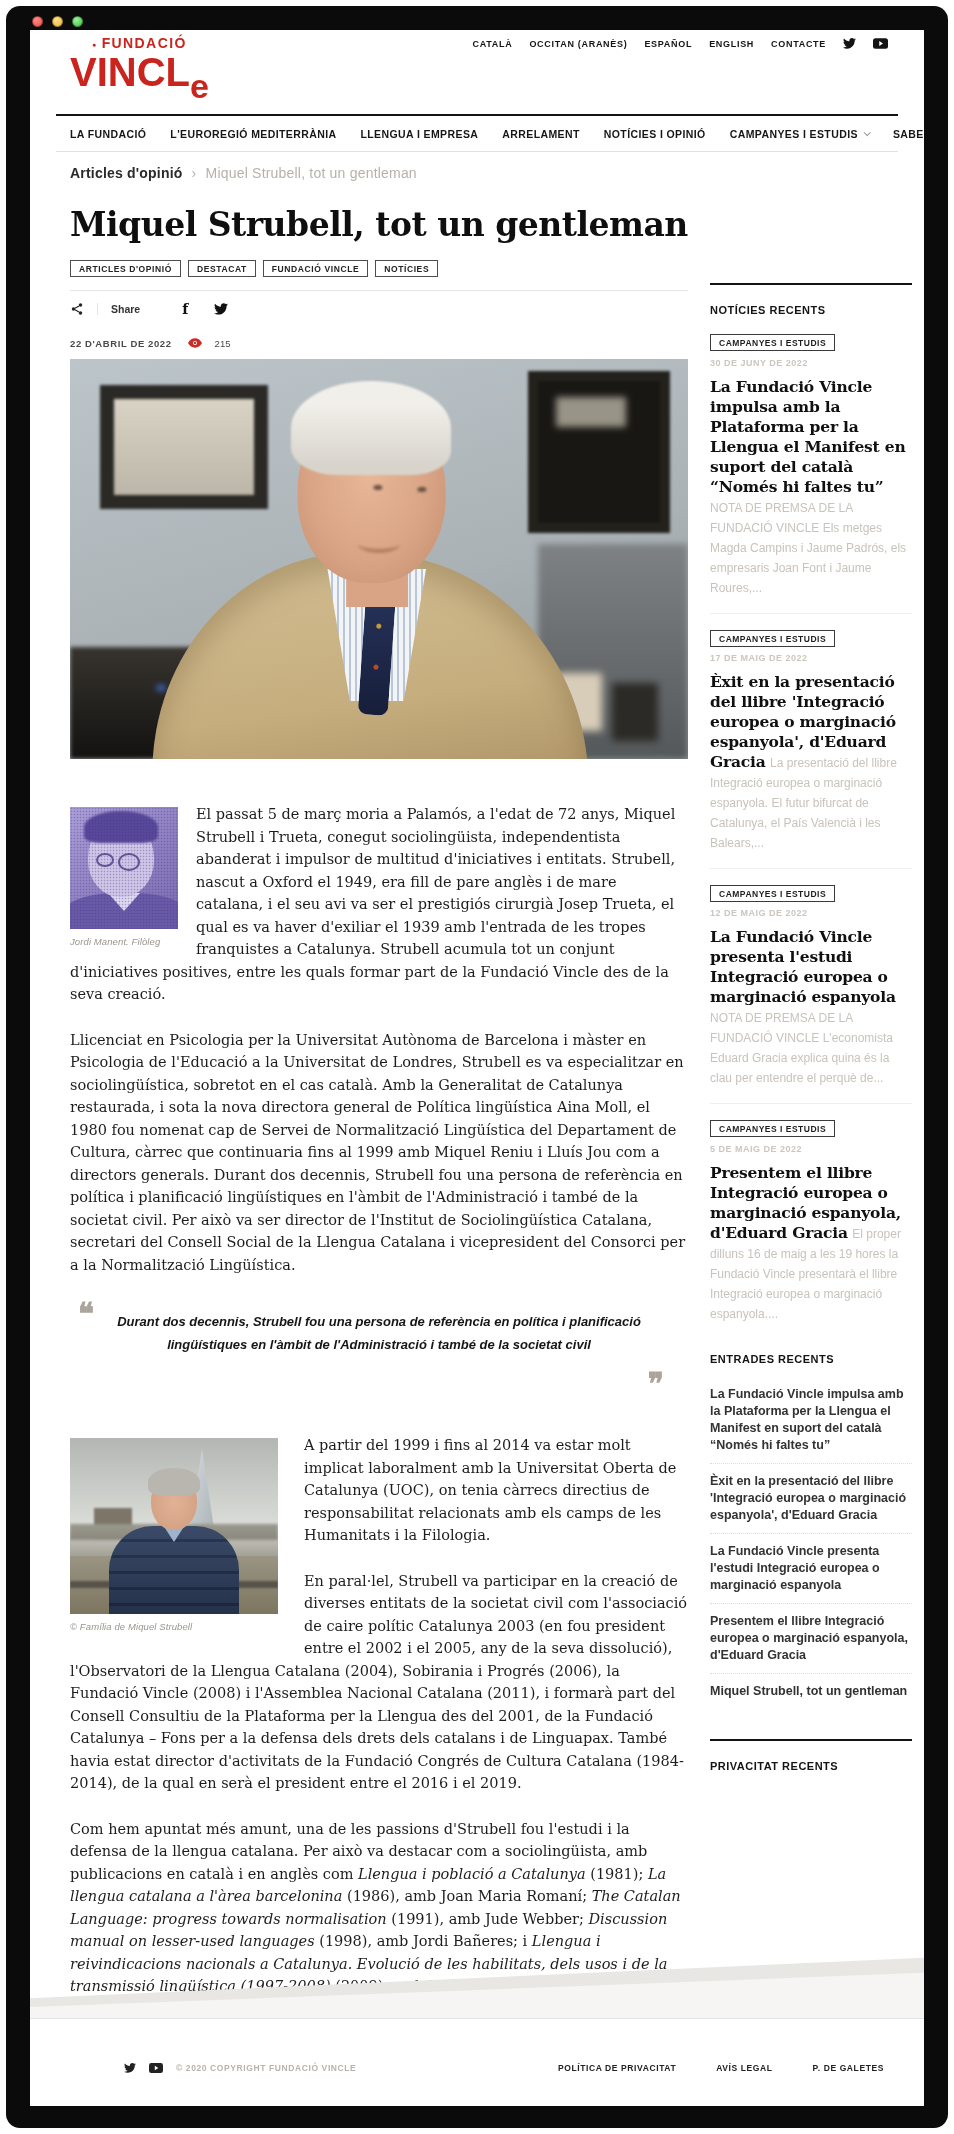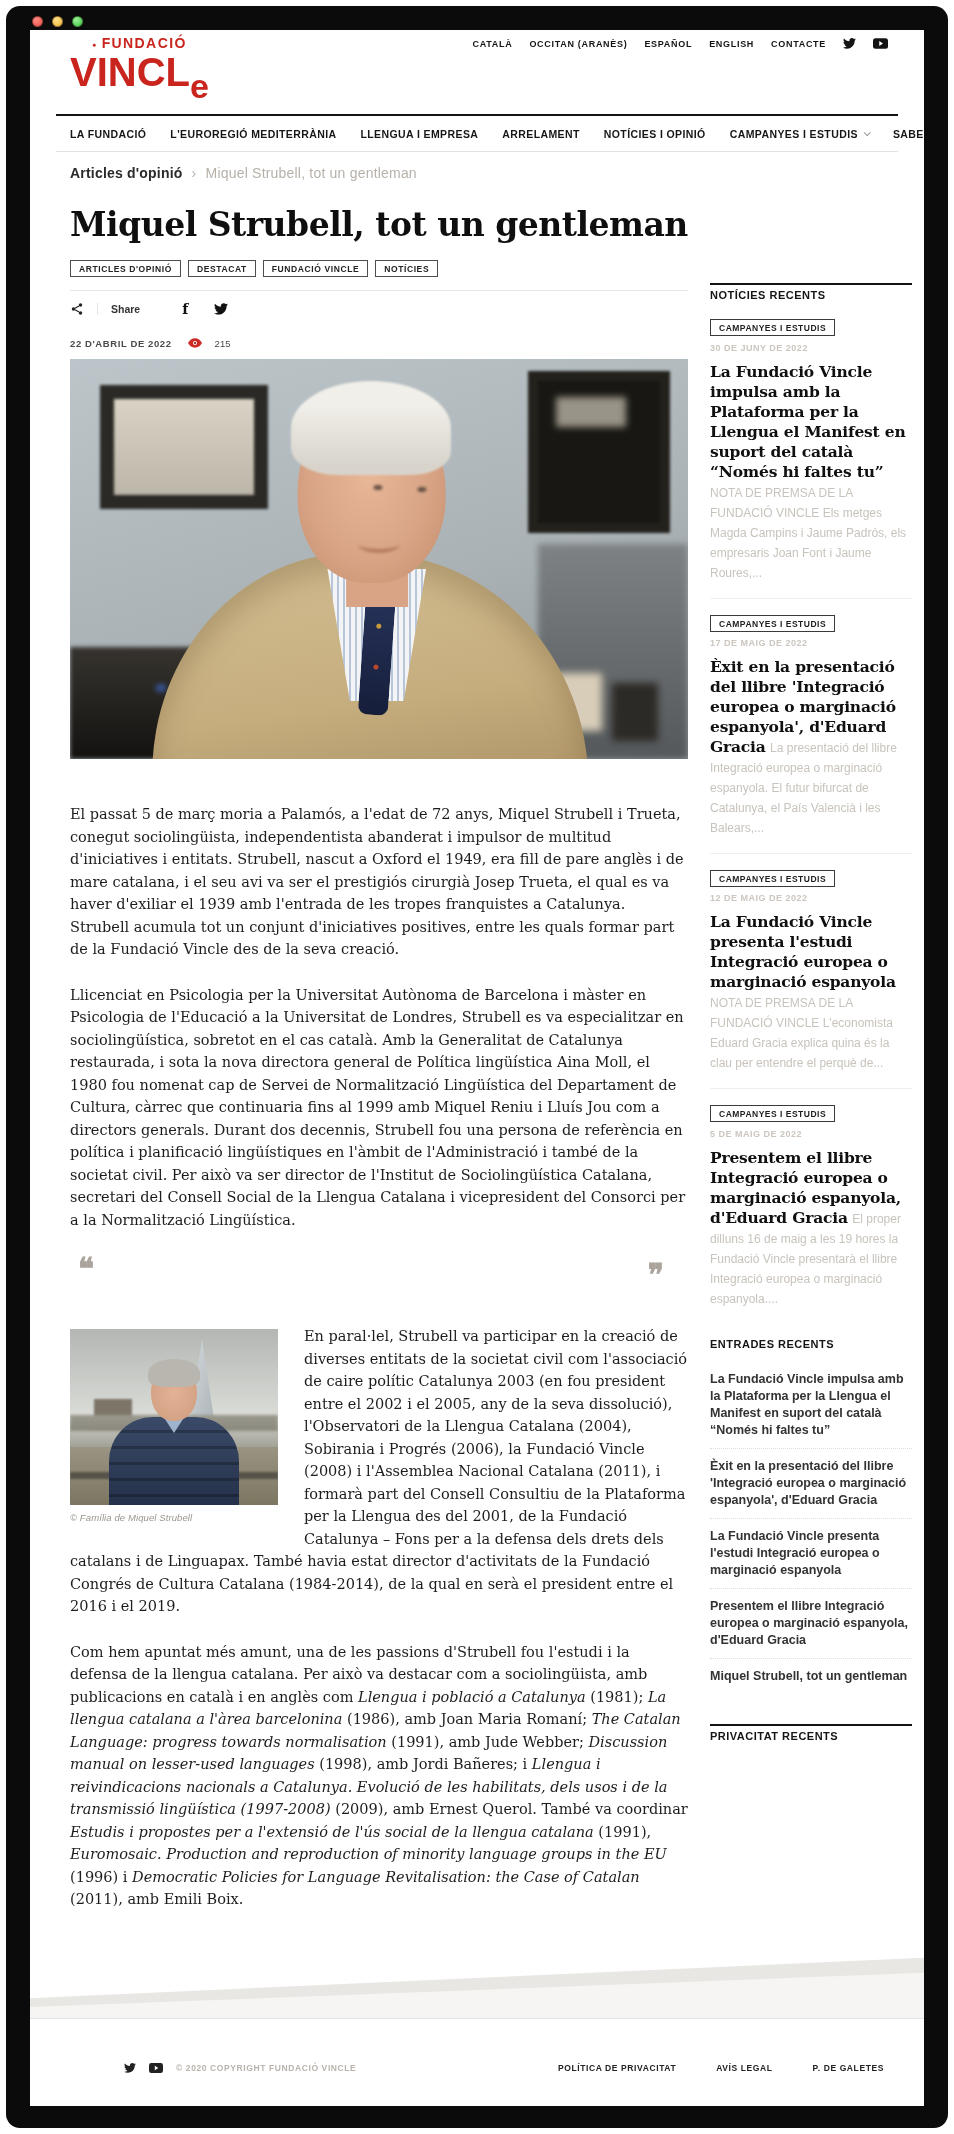--- a/index.html
+++ b/index.html
@@ -123,21 +123,21 @@
 .s-bridge{left:24px;top:70px;width:38px;height:30px;background:#7c7568;filter:blur(1px)}
 .s-river{left:0;right:0;bottom:0;height:58px;background:linear-gradient(#9a9483,#7c7560);filter:blur(.5px)}
 .s-rail{left:0;right:0;bottom:26px;height:7px;background:#4e4b44;filter:blur(1px);opacity:.85}
 .s-body{left:50%;bottom:-8px;transform:translateX(-50%);width:130px;height:96px;border-radius:44px 44px 0 0;
   background:repeating-linear-gradient(180deg,rgba(0,0,0,0) 0 13px,rgba(0,0,0,.25) 13px 16px),linear-gradient(#3a4a68,#232f48)}
 .s-shirt2{left:50%;bottom:72px;transform:translateX(-50%);width:26px;height:20px;background:#9fb4cc;clip-path:polygon(0 0,100% 0,50% 100%)}
 .s-head2{left:50%;bottom:84px;transform:translateX(-50%);width:46px;height:56px;background:radial-gradient(#e3b296,#cf9c7d);border-radius:48%}
 .s-hair2{left:50%;bottom:118px;transform:translateX(-50%);width:52px;height:28px;background:#b9b6af;border-radius:50% 50% 30% 30%;filter:blur(.5px)}
 
 
-.side-h{border-top:2px solid #141414;padding-top:4px;font-size:11px;font-weight:bold;letter-spacing:.5px;color:#141414}
+.side-h{border-top:2px solid #141414;padding-top:19px;font-size:11px;font-weight:bold;letter-spacing:.5px;color:#141414}
 .side-h.noline{border-top:none;padding-top:0}
 .side-news{margin-top:18px}
 .news-item+.news-item{border-top:1px solid #efefef;margin-top:16px;padding-top:16px}
 .news-meta{display:flex;flex-wrap:wrap;align-items:center;gap:7px 9px}
 .news-meta.stacked{flex-direction:column;align-items:flex-start;gap:6px}
 .news-badge{border:1px solid #3a3a3a;padding:3px 8px 2px;font-size:8.5px;font-weight:bold;letter-spacing:.5px;color:#1d1d1d;white-space:nowrap}
 .news-date{font-size:9px;font-weight:bold;letter-spacing:.5px;color:#ccc6bf;white-space:nowrap}
 .news-text{margin-top:9px;line-height:20px}
 .news-title{font-family:"DejaVu Serif","Liberation Serif",serif;font-weight:bold;font-size:15.5px;color:#101010;letter-spacing:-.2px}
 .news-excerpt{font-size:12px;color:#c8c3bc;line-height:17px}
@@ -301,46 +301,59 @@
             <div class="h-shirt"></div>
             <div class="h-tie"></div>
             <div class="h-neck"></div>
             <div class="h-head"></div>
             <div class="h-hair"></div>
             <div class="h-eyes"></div>
             <div class="h-smile"></div>
           </div>
 
           <div class="p1block">
+            <div class="author-float">
+              <div class="author-img">
+                <div class="a-shoulders"></div>
+                <div class="a-collar"></div>
+                <div class="a-face"></div>
+                <div class="a-hair"></div>
+                <div class="a-glasses"></div>
+                <div class="a-dots"></div>
+              </div>
+              <div class="author-cap">Jordi Manent. Filòleg</div>
+            </div>
             <p class="body-p" style="margin-top:0">El passat 5 de març moria a Palamós, a l'edat de 72 anys, Miquel Strubell i Trueta, conegut sociolingüista, independentista abanderat i impulsor de multitud d'iniciatives i entitats. Strubell, nascut a Oxford el 1949, era fill de pare anglès i de mare catalana, i el seu avi va ser el prestigiós cirurgià Josep Trueta, el qual es va haver d'exiliar el 1939 amb l'entrada de les tropes franquistes a Catalunya. Strubell acumula tot un conjunt d'iniciatives positives, entre les quals formar part de la Fundació Vincle des de la seva creació.</p>
             <div class="clear"></div>
           </div>
 
           <p class="body-p">Llicenciat en Psicologia per la Universitat Autònoma de Barcelona i màster en Psicologia de l'Educació a la Universitat de Londres, Strubell es va especialitzar en sociolingüística, sobretot en el cas català. Amb la Generalitat de Catalunya restaurada, i sota la nova directora general de Política lingüística Aina Moll, el 1980 fou nomenat cap de Servei de Normalització Lingüística del Departament de Cultura, càrrec que continuaria fins al 1999 amb Miquel Reniu i Lluís Jou com a directors generals. Durant dos decennis, Strubell fou una persona de referència en política i planificació lingüístiques en l'àmbit de l'Administració i també de la societat civil. Per això va ser director de l'Institut de Sociolingüística Catalana, secretari del Consell Social de la Llengua Catalana i vicepresident del Consorci per a la Normalització Lingüística.</p>
 
           <div class="quote">
             <span class="q-open">❝</span>
+            <span>Durant dos decennis, Strubell fou una persona de referència en política i planificació lingüístiques en l'àmbit de l'Administració i també de la societat civil</span>
             <span class="q-close">❞</span>
           </div>
 
           <div class="p2block">
             <div class="photo2-float">
               <div class="photo2">
                 <div class="s-shard"></div>
                 <div class="s-bridge"></div>
                 <div class="s-skyline"></div>
                 <div class="s-river"></div>
                 <div class="s-rail"></div>
                 <div class="s-body"></div>
                 <div class="s-shirt2"></div>
                 <div class="s-head2"></div>
                 <div class="s-hair2"></div>
               </div>
               <div class="photo-cap">© Família de Miquel Strubell</div>
             </div>
+            <p class="body-p" style="margin-top:0">A partir del 1999 i fins al 2014 va estar molt implicat laboralment amb la Universitat Oberta de Catalunya (UOC), on tenia càrrecs directius de responsabilitat relacionats amb els camps de les Humanitats i la Filologia.</p>
             <p class="body-p">En paral·lel, Strubell va participar en la creació de diverses entitats de la societat civil com l'associació de caire polític Catalunya 2003 (en fou president entre el 2002 i el 2005, any de la seva dissolució), l'Observatori de la Llengua Catalana (2004), Sobirania i Progrés (2006), la Fundació Vincle (2008) i l'Assemblea Nacional Catalana (2011), i formarà part del Consell Consultiu de la Plataforma per la Llengua des del 2001, de la Fundació Catalunya – Fons per a la defensa dels drets dels catalans i de Linguapax. També havia estat director d'activitats de la Fundació Congrés de Cultura Catalana (1984-2014), de la qual en serà el president entre el 2016 i el 2019.</p>
             <div class="clear"></div>
           </div>
 
           <p class="body-p"><span>Com hem apuntat més amunt, una de les passions d'Strubell fou l'estudi i la defensa de la llengua catalana. Per això va destacar com a sociolingüista, amb publicacions en català i en anglès com </span><span class="it">Llengua i població a Catalunya</span><span> (1981); </span><span class="it">La llengua catalana a l'àrea barcelonina</span><span> (1986), amb Joan Maria Romaní; </span><span class="it">The Catalan Language: progress towards normalisation</span><span> (1991), amb Jude Webber; </span><span class="it">Discussion manual on lesser-used languages</span><span> (1998), amb Jordi Bañeres; i </span><span class="it">Llengua i reivindicacions nacionals a Catalunya. Evolució de les habilitats, dels usos i de la transmissió lingüística (1997-2008)</span><span> (2009), amb Ernest Querol. També va coordinar </span><span class="it">Estudis i propostes per a l'extensió de l'ús social de la llengua catalana</span><span> (1991), </span><span class="it">Euromosaic. Production and reproduction of minority language groups in the EU</span><span> (1996) i </span><span class="it">Democratic Policies for Language Revitalisation: the Case of Catalan</span><span> (2011), amb Emili Boix.</span></p>
 
         </div>
 
         <aside class="side">
           <div class="side-h">NOTÍCIES RECENTS</div>

